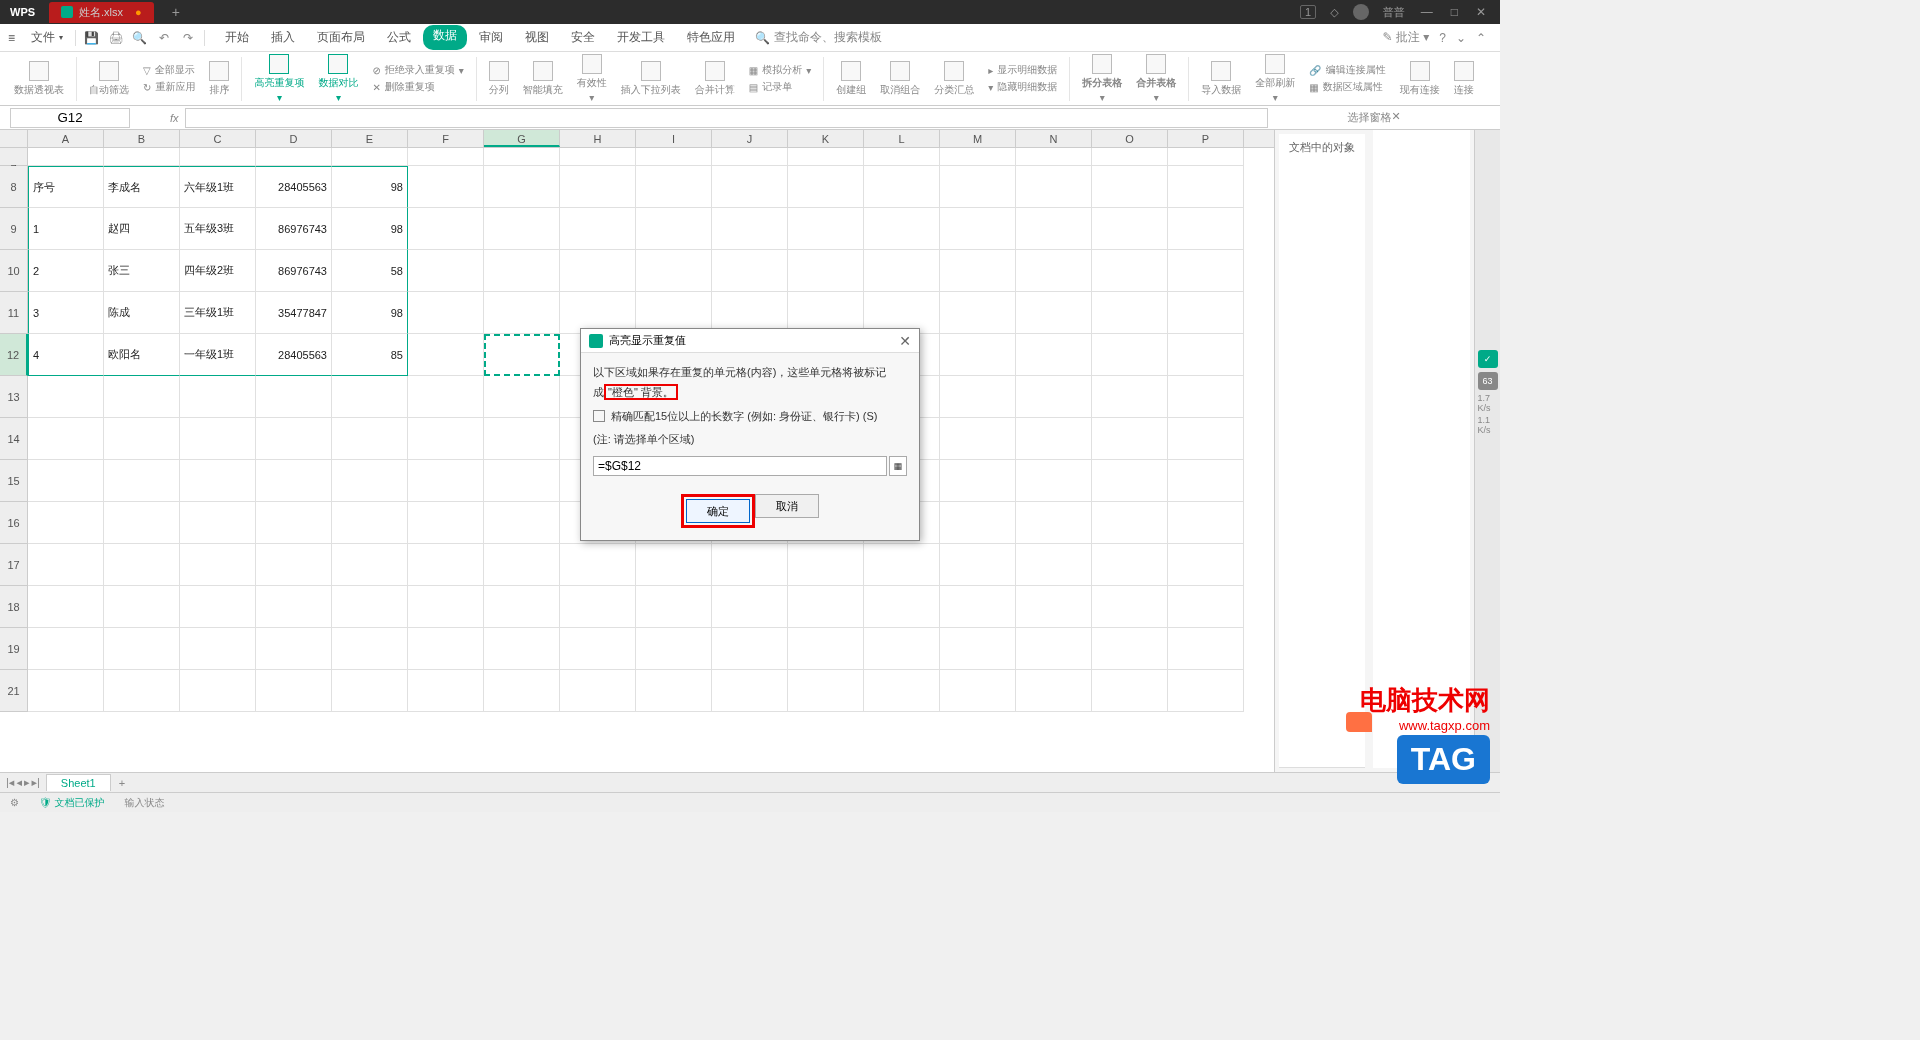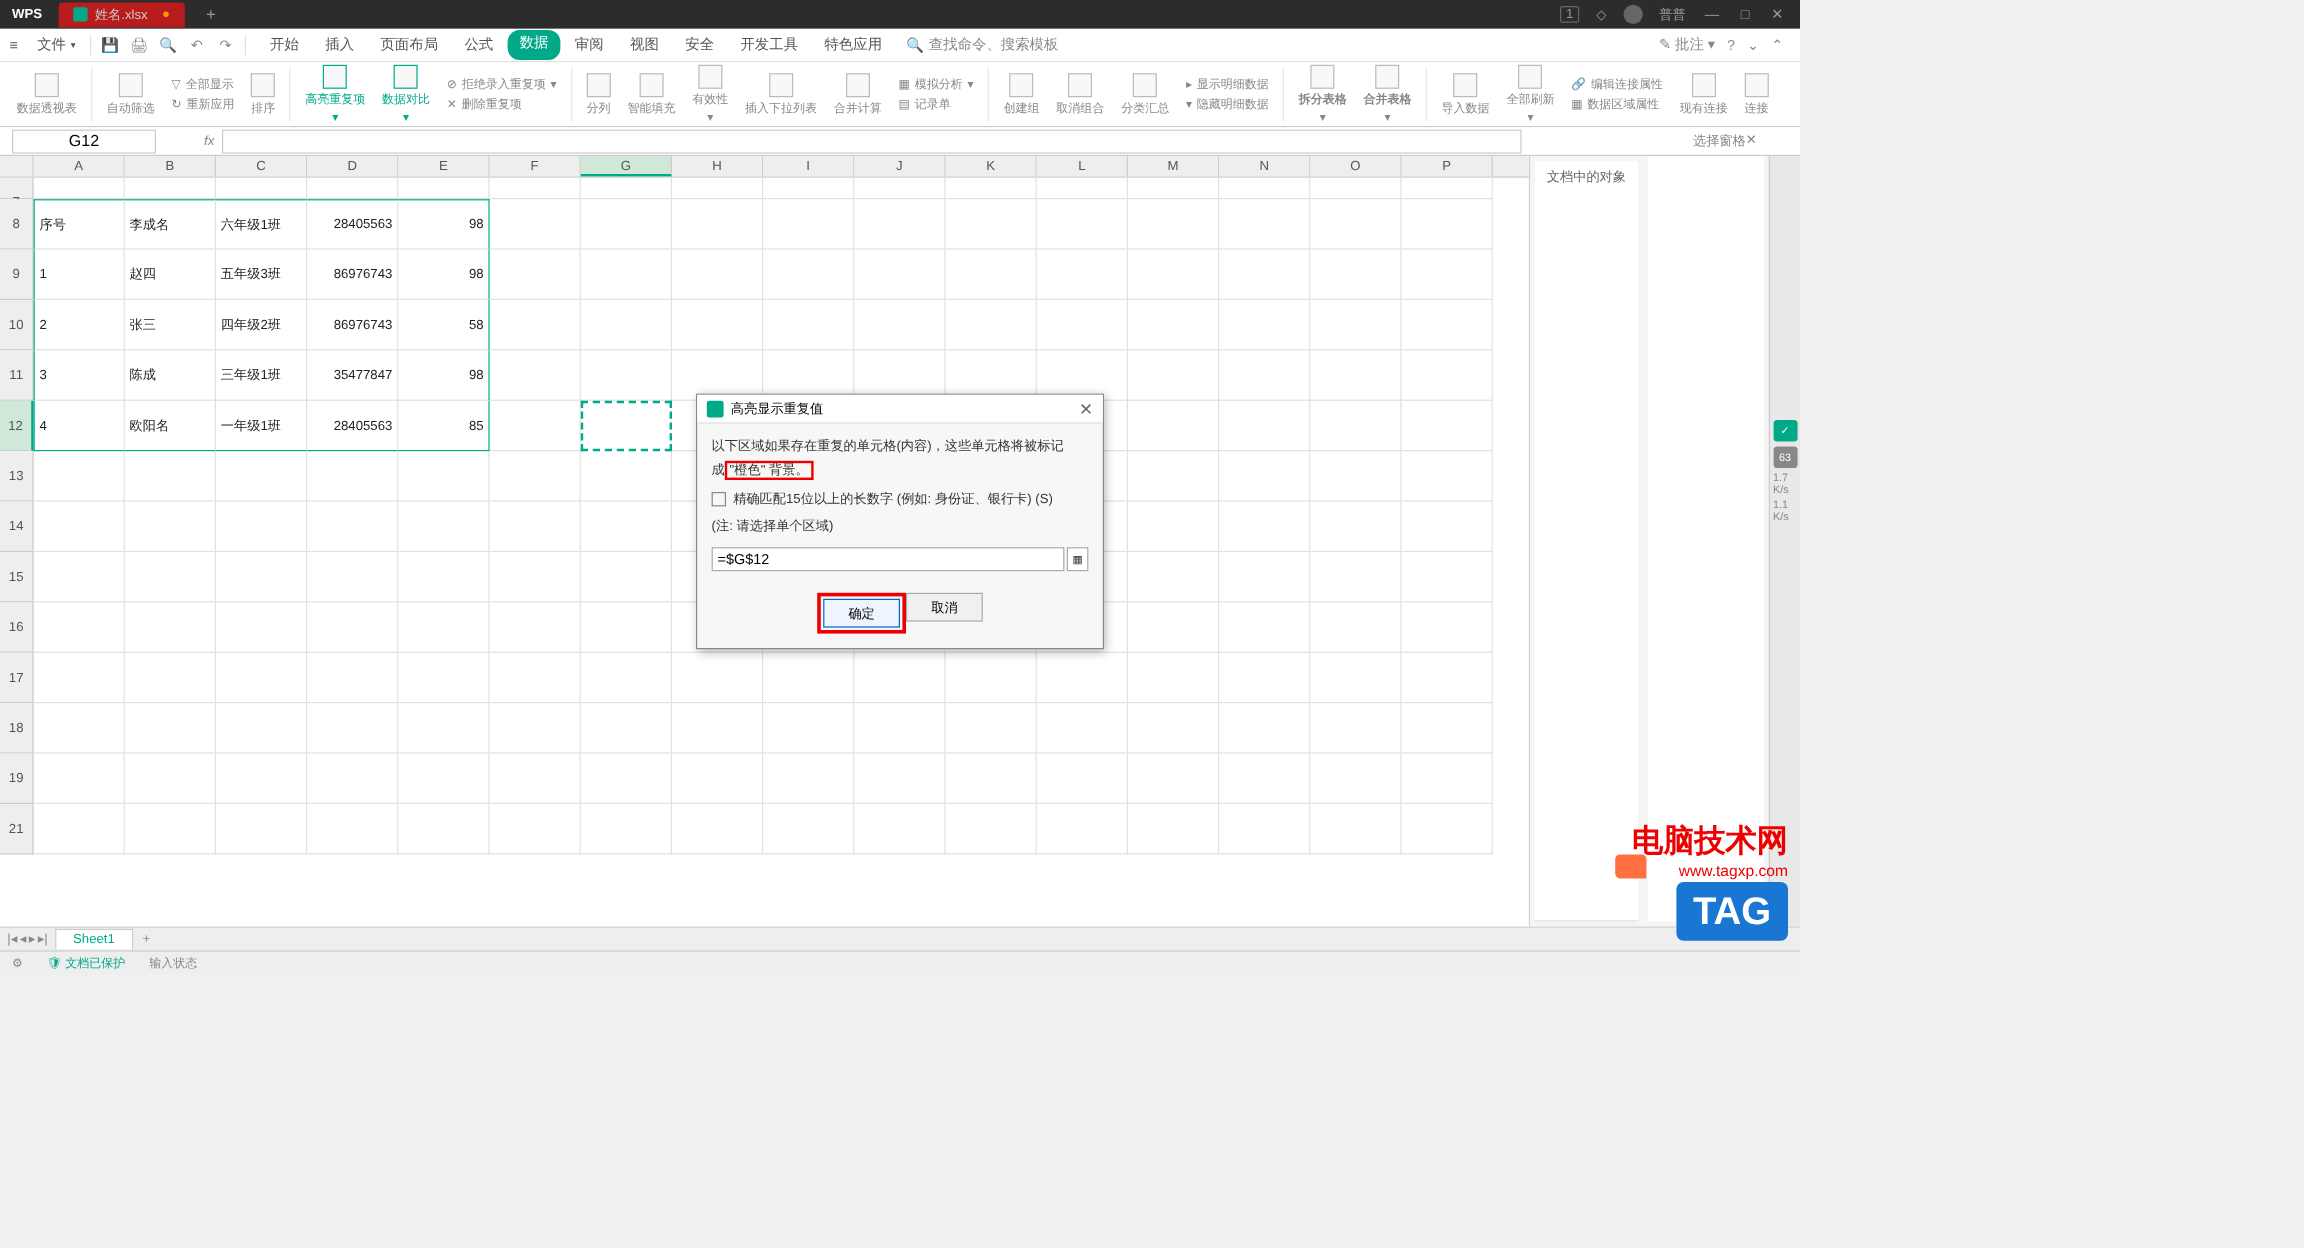--- a/index.html
+++ b/index.html
@@ -247,21 +247,21 @@
   <div class="group">
       <div class="icon-lg"></div>
       <span>连接</span>
     </div>
 </div>
 
 <div class="formulabar">
   <input class="namebox" value="G12" style="">
   <span class="fx">fx</span>
   <div class="fxinput"></div>
-  <div style="width:200px;padding:0 10px;color:#888;display:flex;justify-content:flex-end">
+  <div style="width:200px;padding:0 10px;color:#888;display:flex;justify-content:center">
     <span>选择窗格</span>
     <span>✕</span>
   </div>
   <div style="width:26px"></div>
 </div>
 
 <div class="main">
   <div class="sheet">
     <div class="colheader">
       <div class="corner"></div>

